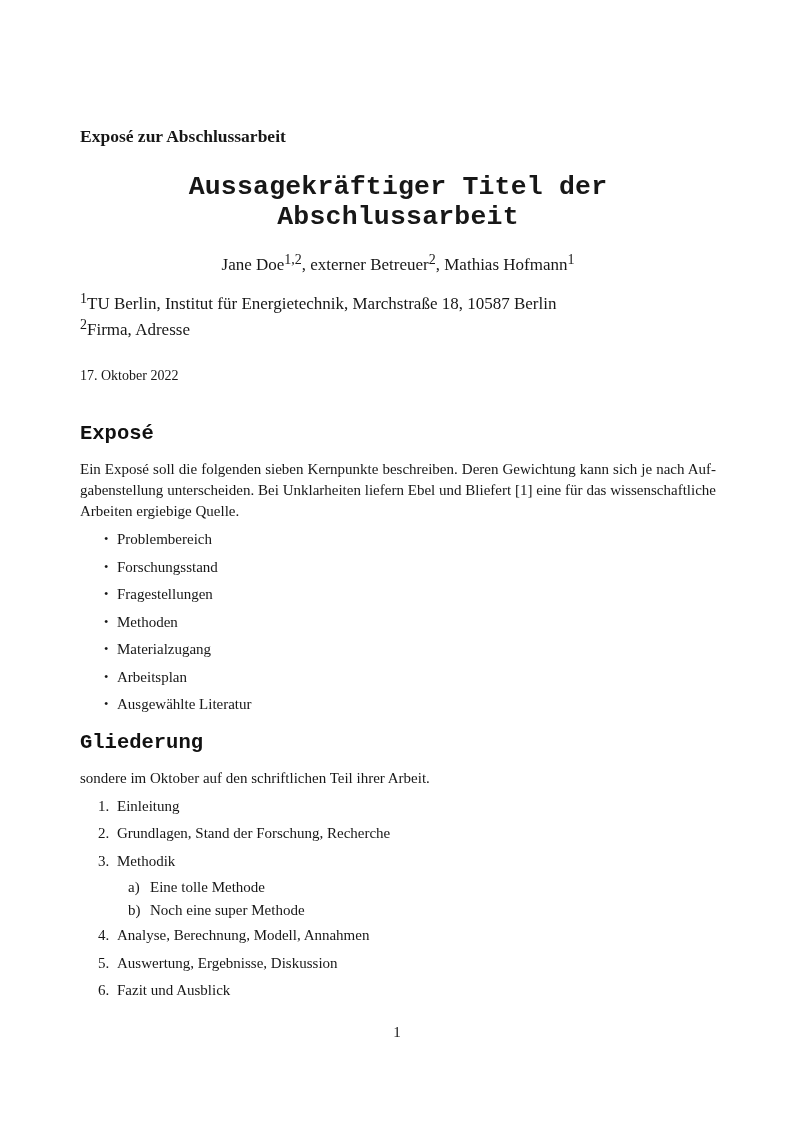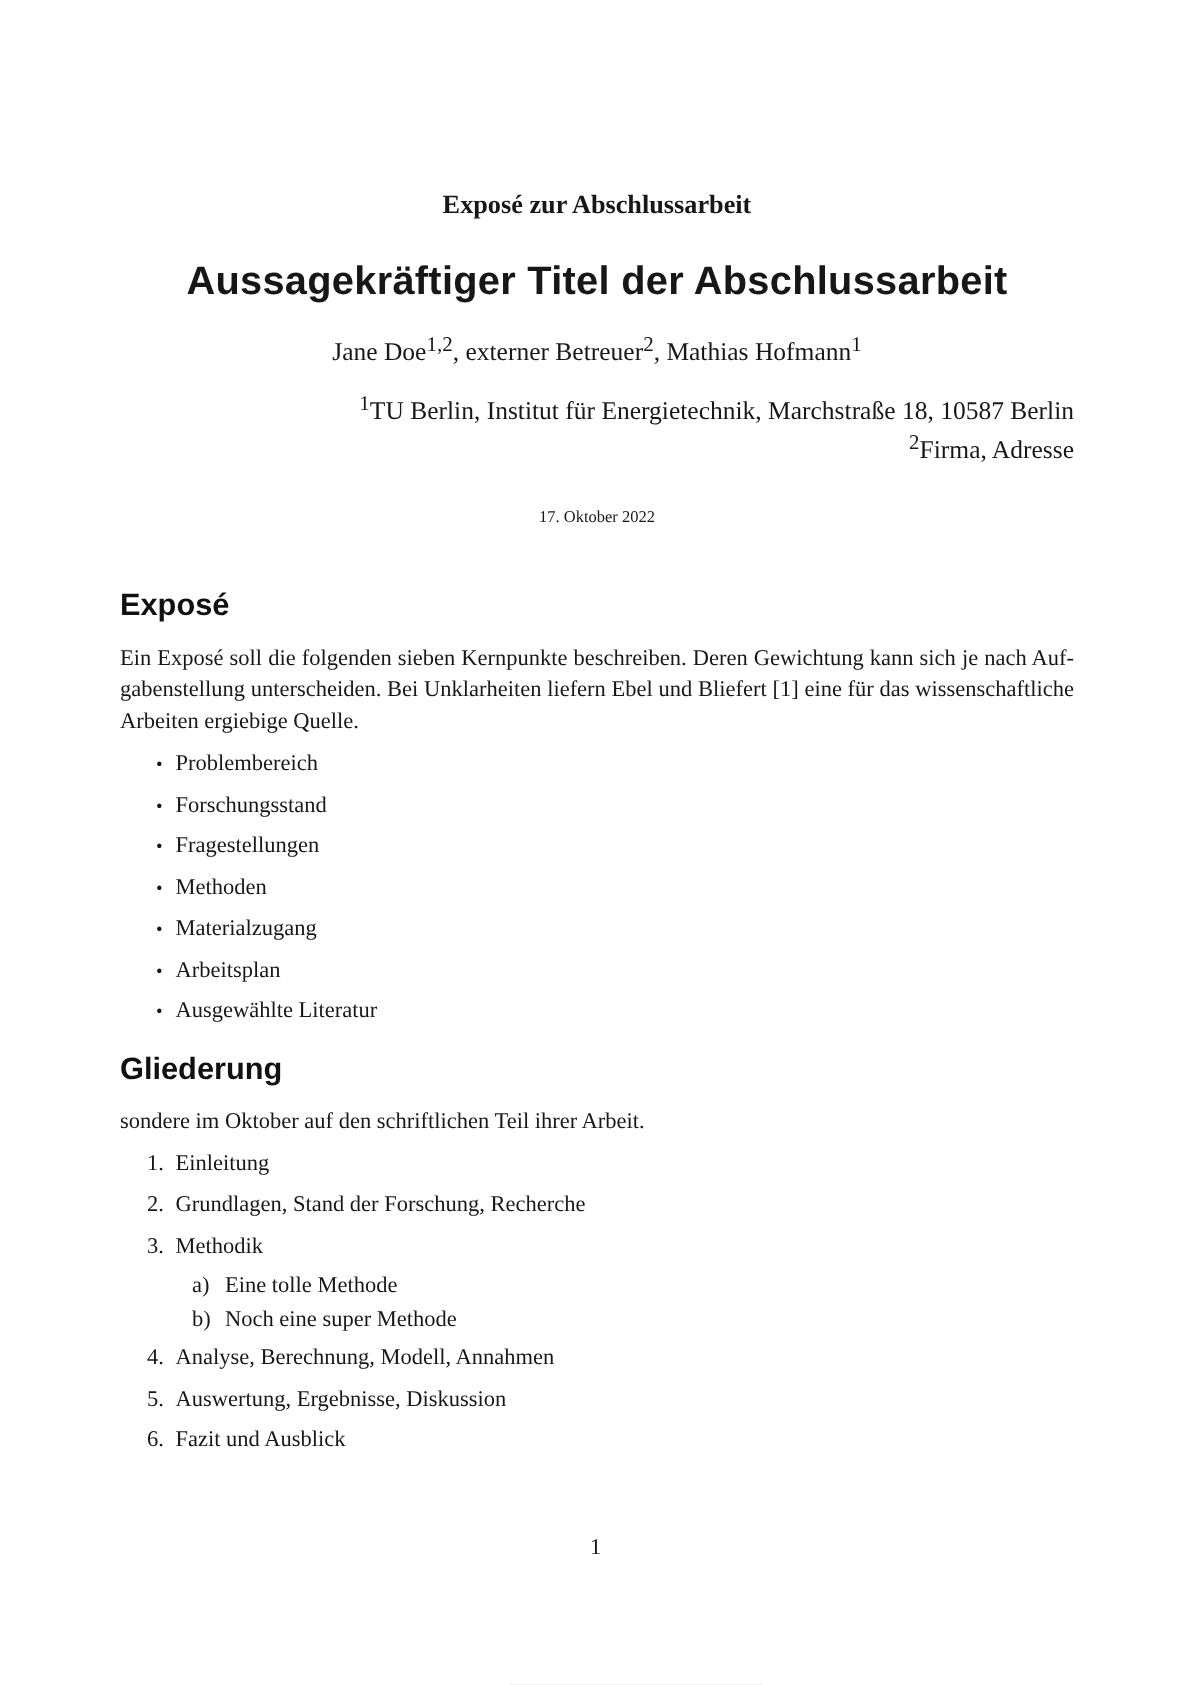--- a/index.html
+++ b/index.html
@@ -8,53 +8,51 @@
     width: 794px;
     height: 1123px;
     margin: 0 auto;
     background: #ffffff;
     box-sizing: border-box;
     padding: 126px 78px 0 80px;
     font-family: "Liberation Serif", "DejaVu Serif", serif;
     color: #171717;
     overflow: hidden;
   }
-  .sans { font-family: Liberation Sans, sans-serif; }
+  .sans { font-family: Liberation Mono, monospace; }
 
   
   .subtitle {
-    text-align: center;
     font-weight: bold;
     font-size: 17.5px;
     line-height: 21px;
   }
   .main-title {
     margin: 25px 0 0 0;
     text-align: center;
     font-weight: bold;
     font-size: 26.5px;
     line-height: 30px;
     letter-spacing: 0.2px;
   }
   .authors {
     margin-top: 22px;
     text-align: center;
     font-size: 17px;
     line-height: 22px;
   }
   .affiliations {
     margin-top: 15px;
-    text-align: right;
+    text-align: left;
     font-size: 17px;
     line-height: 26px;
   }
   .date-line {
     margin-top: 22px;
-    text-align: center;
-    font-size: 11px;
+    font-size: 14px;
     line-height: 21px;
   }
   sup.sup {
     font-size: 14px;
     line-height: 0;
     vertical-align: 6px;
   }
 
   
   .sec-heading {

